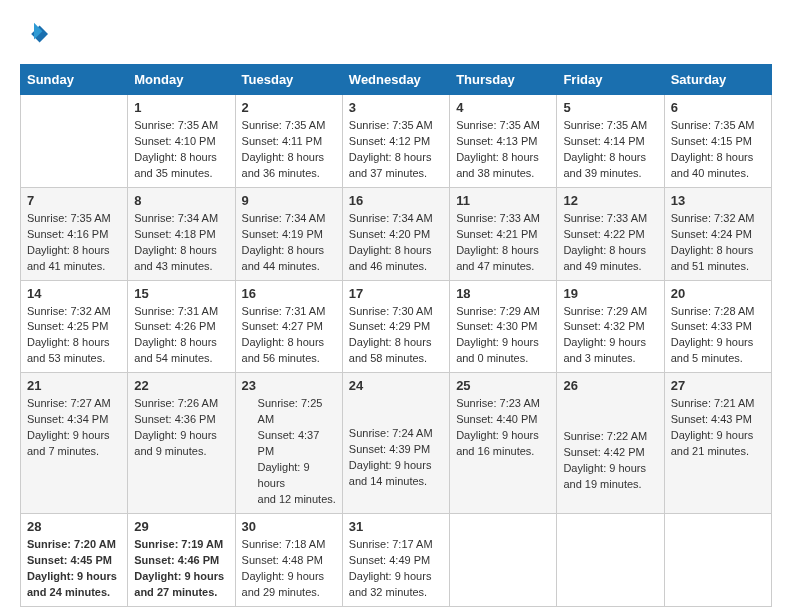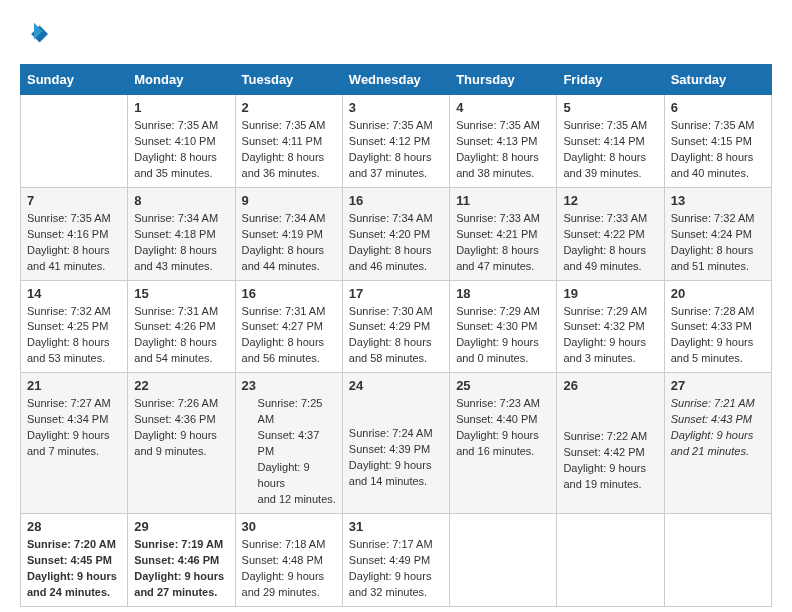--- a/index.html
+++ b/index.html
@@ -311,21 +311,21 @@
         </td>
         <td>
           <span class="day-number">26</span>
           <div class="day-info" style="white-space: pre-line; margin-top: 36px;">Sunrise: 7:22 AM
 Sunset: 4:42 PM
 Daylight: 9 hours
 and 19 minutes.</div>
         </td>
         <td>
           <span class="day-number">27</span>
-          <div class="day-info" style="white-space: pre-line; font-style: italic;">Sunrise: 7:21 AM
+          <div class="day-info" style="white-space: pre-line;">Sunrise: 7:21 AM
 Sunset: 4:43 PM
 Daylight: 9 hours
 and 21 minutes.</div>
         </td>
       </tr>
       <tr>
         <td>
           <span class="day-number">28</span>
           <div class="day-info" style="white-space: pre-line; font-weight: bold;">Sunrise: 7:20 AM
 Sunset: 4:45 PM

